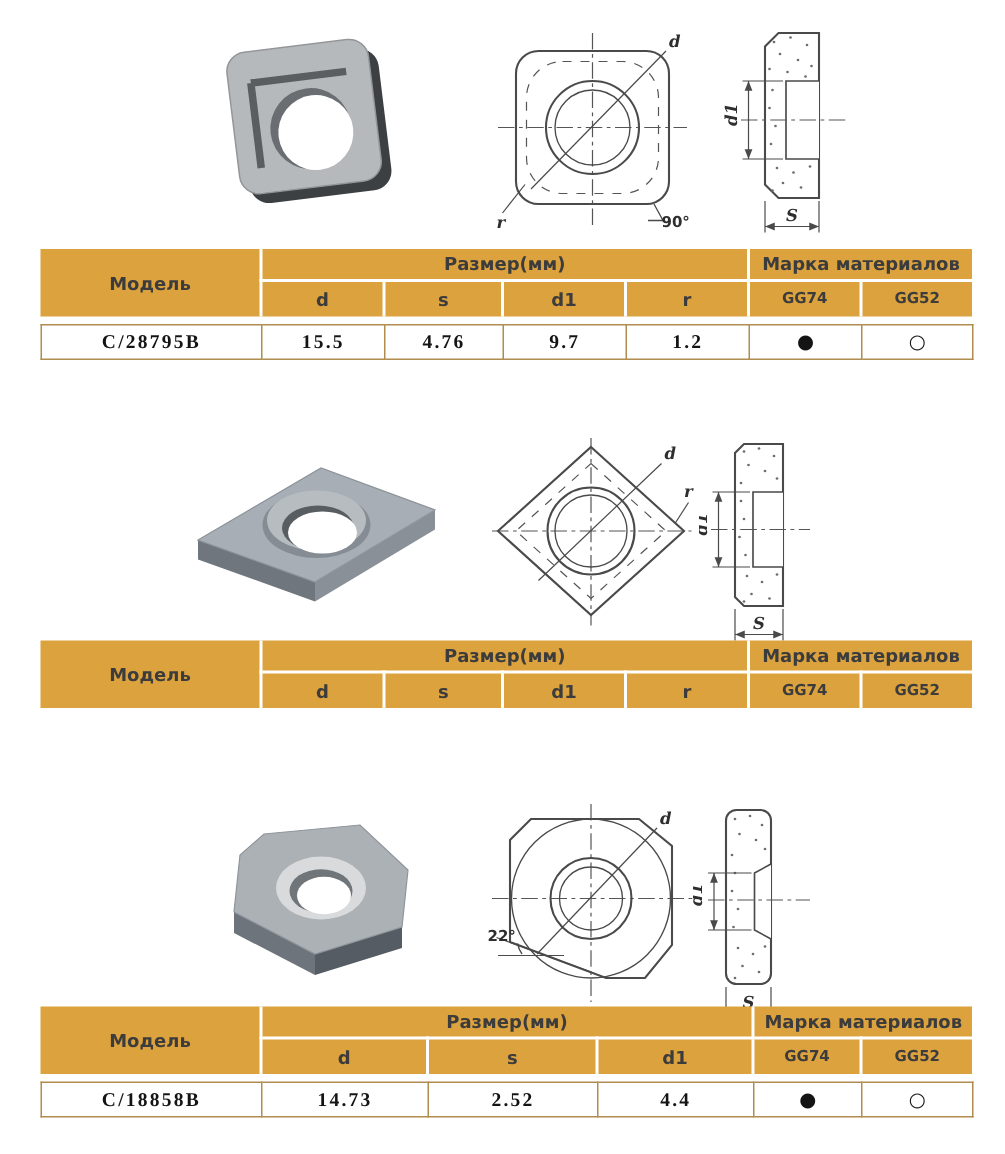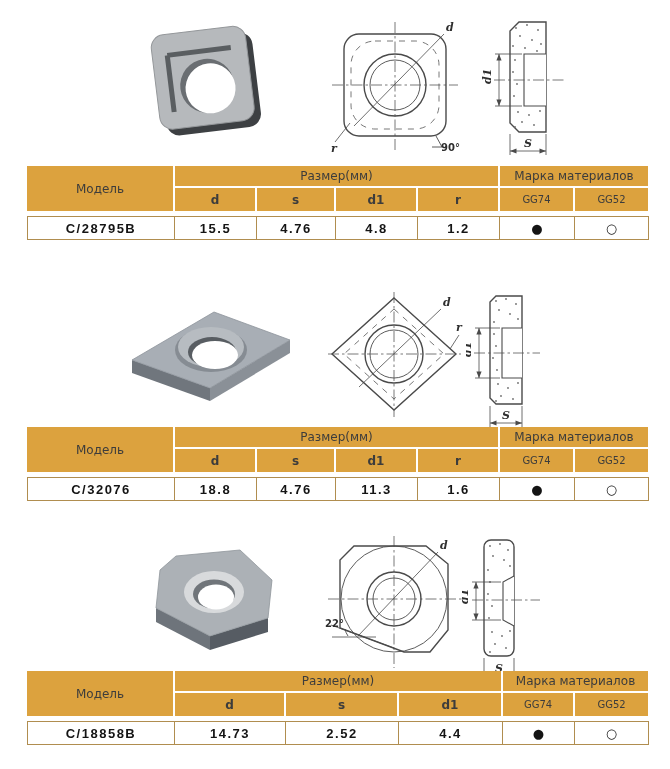--- a/index.html
+++ b/index.html
@@ -4,35 +4,35 @@
 <style>
   * { margin:0; padding:0; box-sizing:border-box; }
   body { background:#ffffff; font-family:"DejaVu Sans", sans-serif; }
   .page { position:relative; width:670px; height:769px; background:#ffffff; overflow:hidden; }
   .fig { position:absolute; }
 
   
   .tbl { position:absolute; left:27px; width:621px; }
   table { border-collapse:collapse; table-layout:fixed; width:621px; }
   .hdr th {
-    background:#dca23e; color:#3c3c3c; font-weight:400; font-size:12px;
+    background:#dca23e; color:#3c3c3c; font-weight:700; font-size:12px;
     border:2px solid #ffffff; padding:0; height:21px; text-align:center; vertical-align:middle;
   }
   .hdr tr:first-child th { border-top:none; }
   .hdr tr+tr th { height:24px; }
   .hdr th.nl { border-left:none; }
   .hdr th.nr { border-right:none;margin-top:12px; }
   .hdr th.nb { border-bottom:none; }
   .hdr .sub { font-weight:700; font-size:12px; }
   .hdr .grade { font-size:10px; }
   .data { margin-top:5px; }
   .data td {
     border:1px solid #b08d4f; background:#ffffff; height:23px;
     text-align:center; vertical-align:middle; color:#141414;
-    font-family:Liberation Sans, sans-serif; font-weight:700; font-size:13px; letter-spacing:1.5px;
+    font-family:Liberation Serif, serif; font-weight:700; font-size:13px; letter-spacing:1.5px;
   }
   .data td.sym { font-family:"DejaVu Sans", sans-serif; font-size:13px; letter-spacing:0; font-weight:400; }
 
   
   svg .ol   { fill:none; stroke:#4a4a4a; stroke-width:1.4; }
   svg .thin { fill:none; stroke:#4a4a4a; stroke-width:0.9; }
   svg .dash { fill:none; stroke:#555555; stroke-width:0.8; stroke-dasharray:6 6; }
   svg .cl   { fill:none; stroke:#555555; stroke-width:0.8; stroke-dasharray:11 3 2.5 3; }
   svg .dim  { fill:none; stroke:#4a4a4a; stroke-width:0.8; }
   svg .arr  { fill:#4a4a4a; stroke:none; }
@@ -144,21 +144,21 @@
           <col style="width:82px">
           <col style="width:82px">
           <col style="width:75px">
           <col style="width:74px">
         </colgroup>
       <tbody>
           <tr>
         <td>C/28795B</td>
         <td>15.5</td>
         <td>4.76</td>
-        <td>4.8</td>
+        <td>9.7</td>
         <td>1.2</td>
         <td class="sym">●</td>
         <td class="sym">○</td>
       </tr>
     </tbody>
       </table>
   </div>
 
   <svg class="fig" style="left:118px;top:296px" width="185" height="112" viewBox="0 0 185 112">
     <polygon points="14,64 92,92 92,105 14,77" fill="#70767d"></polygon>
@@ -240,42 +240,20 @@
       <tr>
         <th class="sub nb">d</th>
         <th class="sub nb">s</th>
         <th class="sub nb">d1</th>
         <th class="sub nb">r</th>
         <th class="grade nb">GG74</th>
         <th class="grade nb nr">GG52</th>
       </tr>
     </tbody>
       </table>
-    <table class="data">
-      <colgroup>
-          <col style="width:147px">
-          <col style="width:82px">
-          <col style="width:79px">
-          <col style="width:82px">
-          <col style="width:82px">
-          <col style="width:75px">
-          <col style="width:74px">
-        </colgroup>
-      <tbody>
-          <tr>
-        <td>C/32076</td>
-        <td>18.8</td>
-        <td>4.76</td>
-        <td>11.3</td>
-        <td>1.6</td>
-        <td class="sym">●</td>
-        <td class="sym">○</td>
-      </tr>
-    </tbody>
-      </table>
   </div>
 
   <svg class="fig" style="left:130px;top:536px" width="162" height="130" viewBox="0 0 162 130">
     <polygon points="26,72 80,100 80,114 26,86" fill="#6e747b"></polygon>
     <polygon points="80,100 138,82 138,96 80,114" fill="#565c63"></polygon>
     <polygon points="46,20 110,14 142,44 138,82 80,100 26,72 30,34" fill="#acb1b6" stroke="#8f959b" stroke-width="0.8"></polygon>
     <ellipse cx="84" cy="56" rx="30" ry="21" fill="#d8dadc"></ellipse>
     <ellipse cx="84" cy="58" rx="21" ry="14.5" fill="#70757a"></ellipse>
     <ellipse cx="86" cy="61" rx="18" ry="12.5" fill="#ffffff"></ellipse>
   </svg>

